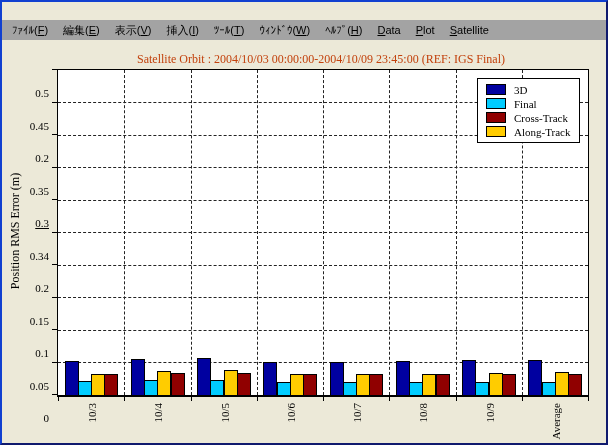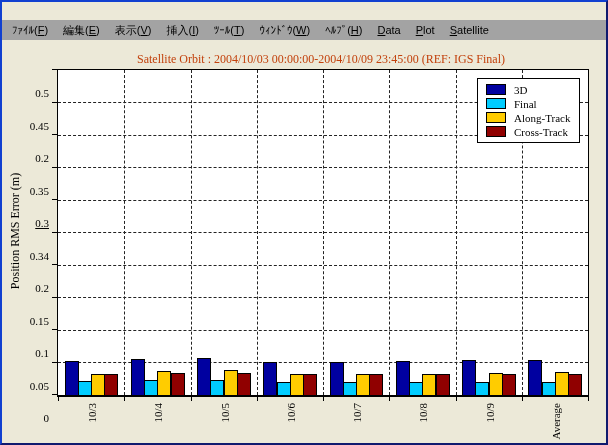--- a/index.html
+++ b/index.html
@@ -162,26 +162,26 @@
     <div class="legend">
         <div class="legend-row">
           <div class="legend-swatch" style="background: rgb(0, 0, 160);"></div>
           <span class="legend-label">3D</span>
         </div>
         <div class="legend-row">
           <div class="legend-swatch" style="background: rgb(0, 204, 255);"></div>
           <span class="legend-label">Final</span>
         </div>
         <div class="legend-row">
+          <div class="legend-swatch" style="background: rgb(144, 0, 0);"></div>
+          <span class="legend-label">Cross-Track</span>
+        </div>
+        <div class="legend-row">
           <div class="legend-swatch" style="background: rgb(255, 204, 0);"></div>
           <span class="legend-label">Along-Track</span>
-        </div>
-        <div class="legend-row">
-          <div class="legend-swatch" style="background: rgb(144, 0, 0);"></div>
-          <span class="legend-label">Cross-Track</span>
         </div>
       </div>
   <div class="ytick-mark" style="left: 50px; top: 354px;"></div>
       <div class="ytick-label" style="top: 348px;">0</div>
       <div class="ytick-mark" style="left: 50px; top: 322px;"></div>
       <div class="ytick-label" style="top: 316px;">0.05</div>
       <div class="ytick-mark" style="left: 50px; top: 289px;"></div>
       <div class="ytick-label" style="top: 283px; font-family: Liberation Serif, serif;">0.1</div>
       <div class="ytick-mark" style="left: 50px; top: 257px;"></div>
       <div class="ytick-label" style="top: 251px;">0.15</div>

